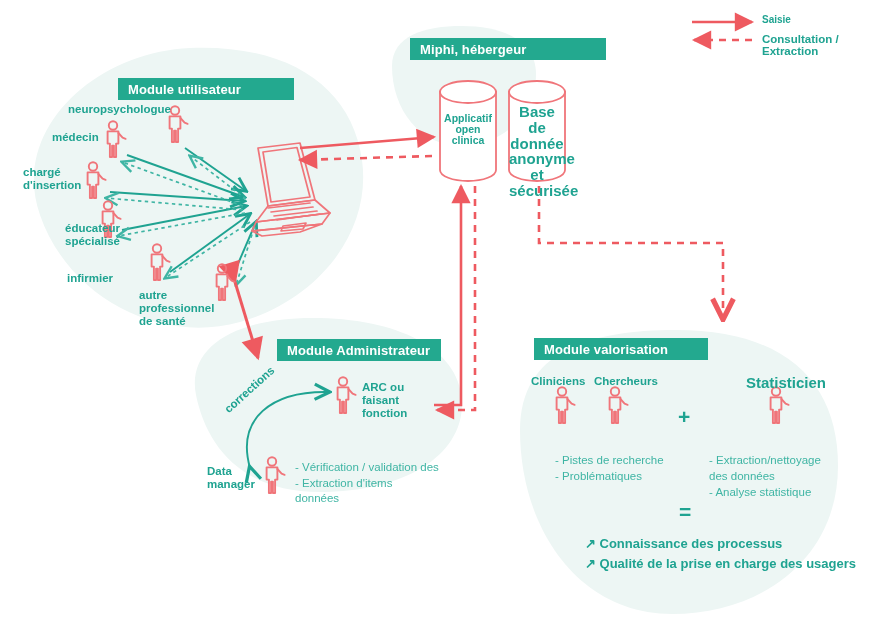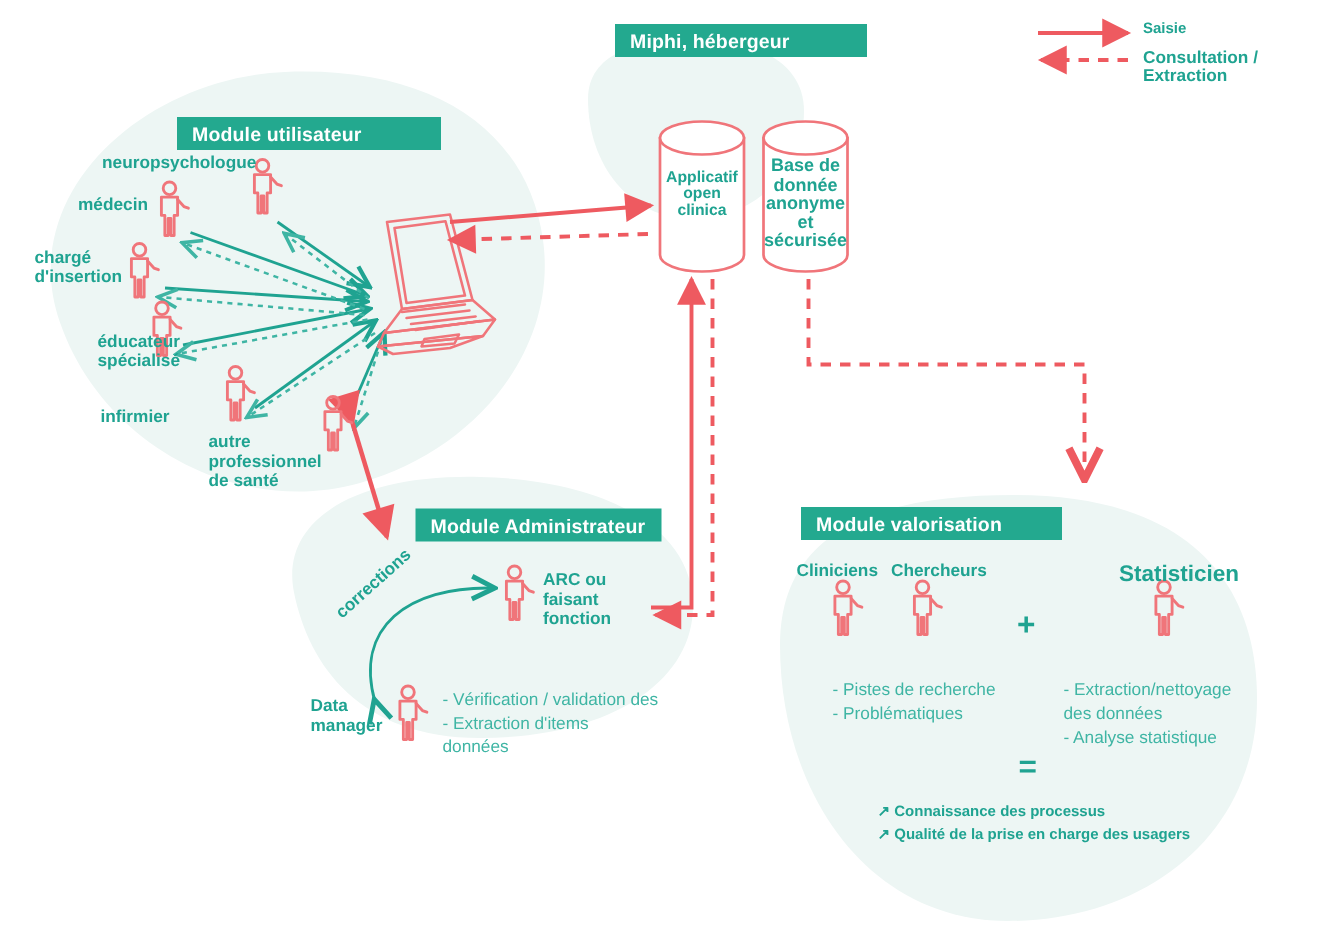--- a/index.html
+++ b/index.html
@@ -142,28 +142,28 @@
   </svg>
 
   <svg class="lyr" viewBox="0 0 880 622">
     <path d="M692,22 L752,22" fill="none" stroke="#EE5A60" stroke-width="2.6" marker-end="url(#redHeadFill)"></path>
     <path d="M752,40 L694,40" fill="none" stroke="#EE5A60" stroke-width="2.6" stroke-dasharray="7,6" marker-end="url(#redHeadFill)"></path>
   </svg>
 
   <div class="leg" style="left:762px;top:14px;font-size:10px;">Saisie</div>
   <div class="leg" style="left:762px;top:33px;font-size:11.5px;">Consultation / Extraction</div>
 
-  <div class="hdr" style="left:410px;top:16px;width:168px;height:22px;font-size:13px;">Miphi, hébergeur</div>
+  <div class="hdr" style="left:410px;top:38px;width:196px;height:22px;font-size:13px;">Miphi, hébergeur</div>
 
   <div class="cyltxt" style="left:440px;top:113px;width:56px;font-size:10.5px;">
     <div>Applicatif</div>
     <div>open</div>
     <div>clinica</div>
   </div>
-  <div class="cyltxt" style="left:509px;top:104px;width:56px;font-size:12px;">
+  <div class="cyltxt" style="left:509px;top:104px;width:56px;font-size:15px;">
     <div>Base de</div>
     <div>donnée</div>
     <div>anonyme</div>
     <div>et</div>
     <div>sécurisée</div>
   </div>
 
   <div class="hdr" style="left:118px;top:78px;width:176px;height:22px;font-size:13px;">Module utilisateur</div>
 
   <div class="txt" style="left:68px;top:103px;font-size:11.5px;">neuropsychologue</div>
@@ -206,21 +206,21 @@
   <div class="txt light" style="left:555px;top:452px;font-size:11.5px;line-height:1.4;">
     <div>- Pistes de recherche</div>
     <div>- Problématiques</div>
   </div>
   <div class="txt light" style="left:709px;top:452px;font-size:11.5px;line-height:1.4;">
     <div>- Extraction/nettoyage</div>
     <div>des données</div>
     <div>- Analyse statistique</div>
   </div>
 
-  <div style="position:absolute;left:585px;top:534px;font-size:10px;color:#1FA391;
+  <div style="position:absolute;left:585px;top:534px;font-size:13px;color:#1FA391;
               font-weight:bold;line-height:1.5;">
     <div><span>↗</span>
          <span>Connaissance des processus</span></div>
     <div><span>↗</span>
          <span>Qualité de la prise en charge des usagers</span></div>
   </div>
 
 </div>
 
 </body></html>

